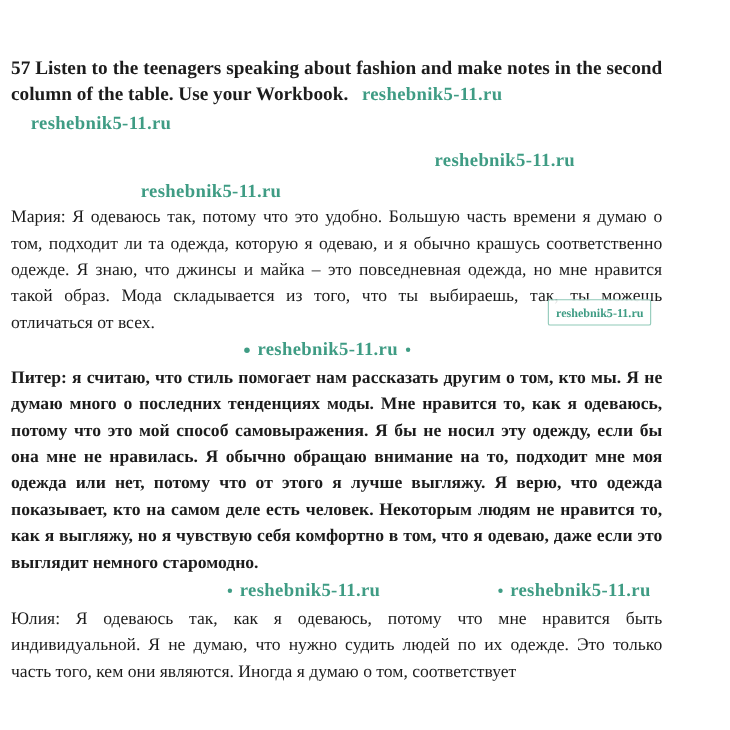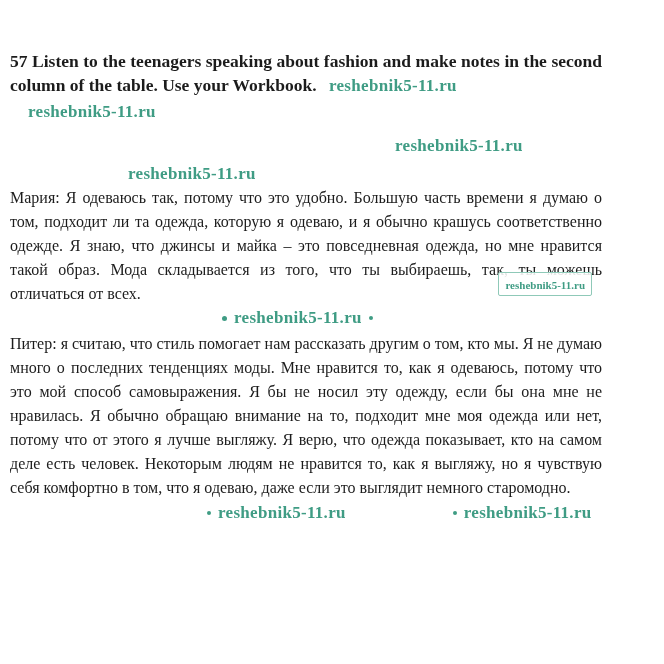--- a/index.html
+++ b/index.html
@@ -39,21 +39,21 @@
   .wm-center-row { display:flex; align-items:center; margin-left:205px; height:24px; }
   .wm-duo-row { display:flex; align-items:center; margin-left:190px; height:24px; margin-top:1px; }
   .wm-duo-gap { width:100px; }
 
   .dot {
     display:inline-block; width:5px; height:5px; border-radius:50%;
     background:#3f9c84; margin:0 7px; flex:none;
   }
   .dot.small { width:4px; height:4px; }
 
-  .p-peter { margin-top:2px; }
+  .p-peter { margin-top:2px;font-weight:bold; }
   .p-julia { margin-top:2px; }
 
   .bottom-bar {
     position:absolute; left:10px; right:10px; bottom:0; height:10px;
     background:#1d4f5e; border-radius:3px 3px 0 0;
   }
 </style>
 </head>
 <body>
 
@@ -89,16 +89,17 @@
   <p class="para p-peter">Питер: я считаю, что стиль помогает нам рассказать другим о том, кто мы. Я не думаю много о последних тенденциях моды. Мне нравится то, как я одеваюсь, потому что это мой способ самовыражения. Я бы не носил эту одежду, если бы она мне не нравилась. Я обычно обращаю внимание на то, подходит мне моя одежда или нет, потому что от этого я лучше выгляжу. Я верю, что одежда показывает, кто на самом деле есть человек. Некоторым людям не нравится то, как я выгляжу, но я чувствую себя комфортно в том, что я одеваю, даже если это выглядит немного старомодно.</p>
 
   <div class="wm-duo-row">
     <span class="dot small"></span>
     <span class="wm">reshebnik5-11.ru</span>
     <span class="wm-duo-gap"></span>
     <span class="dot small"></span>
     <span class="wm">reshebnik5-11.ru</span>
   </div>
 
+  <p class="para p-julia">Юлия: Я одеваюсь так, как я одеваюсь, потому что мне нравится быть индивидуальной. Я не думаю, что нужно судить людей по их одежде. Это только часть того, кем они являются. Иногда я думаю о том, соответствует</p>
 
   <div class="bottom-bar"></div>
 
 </div>
 
 </body></html>

